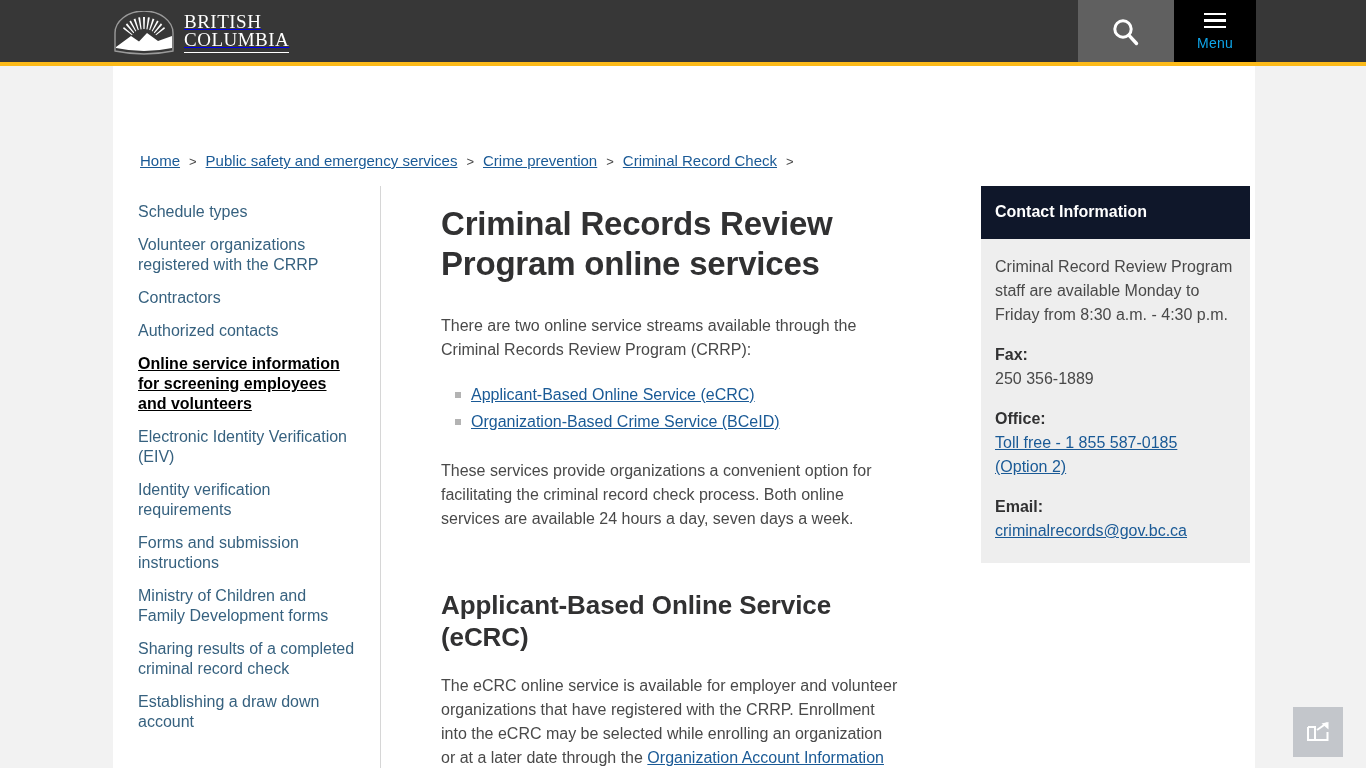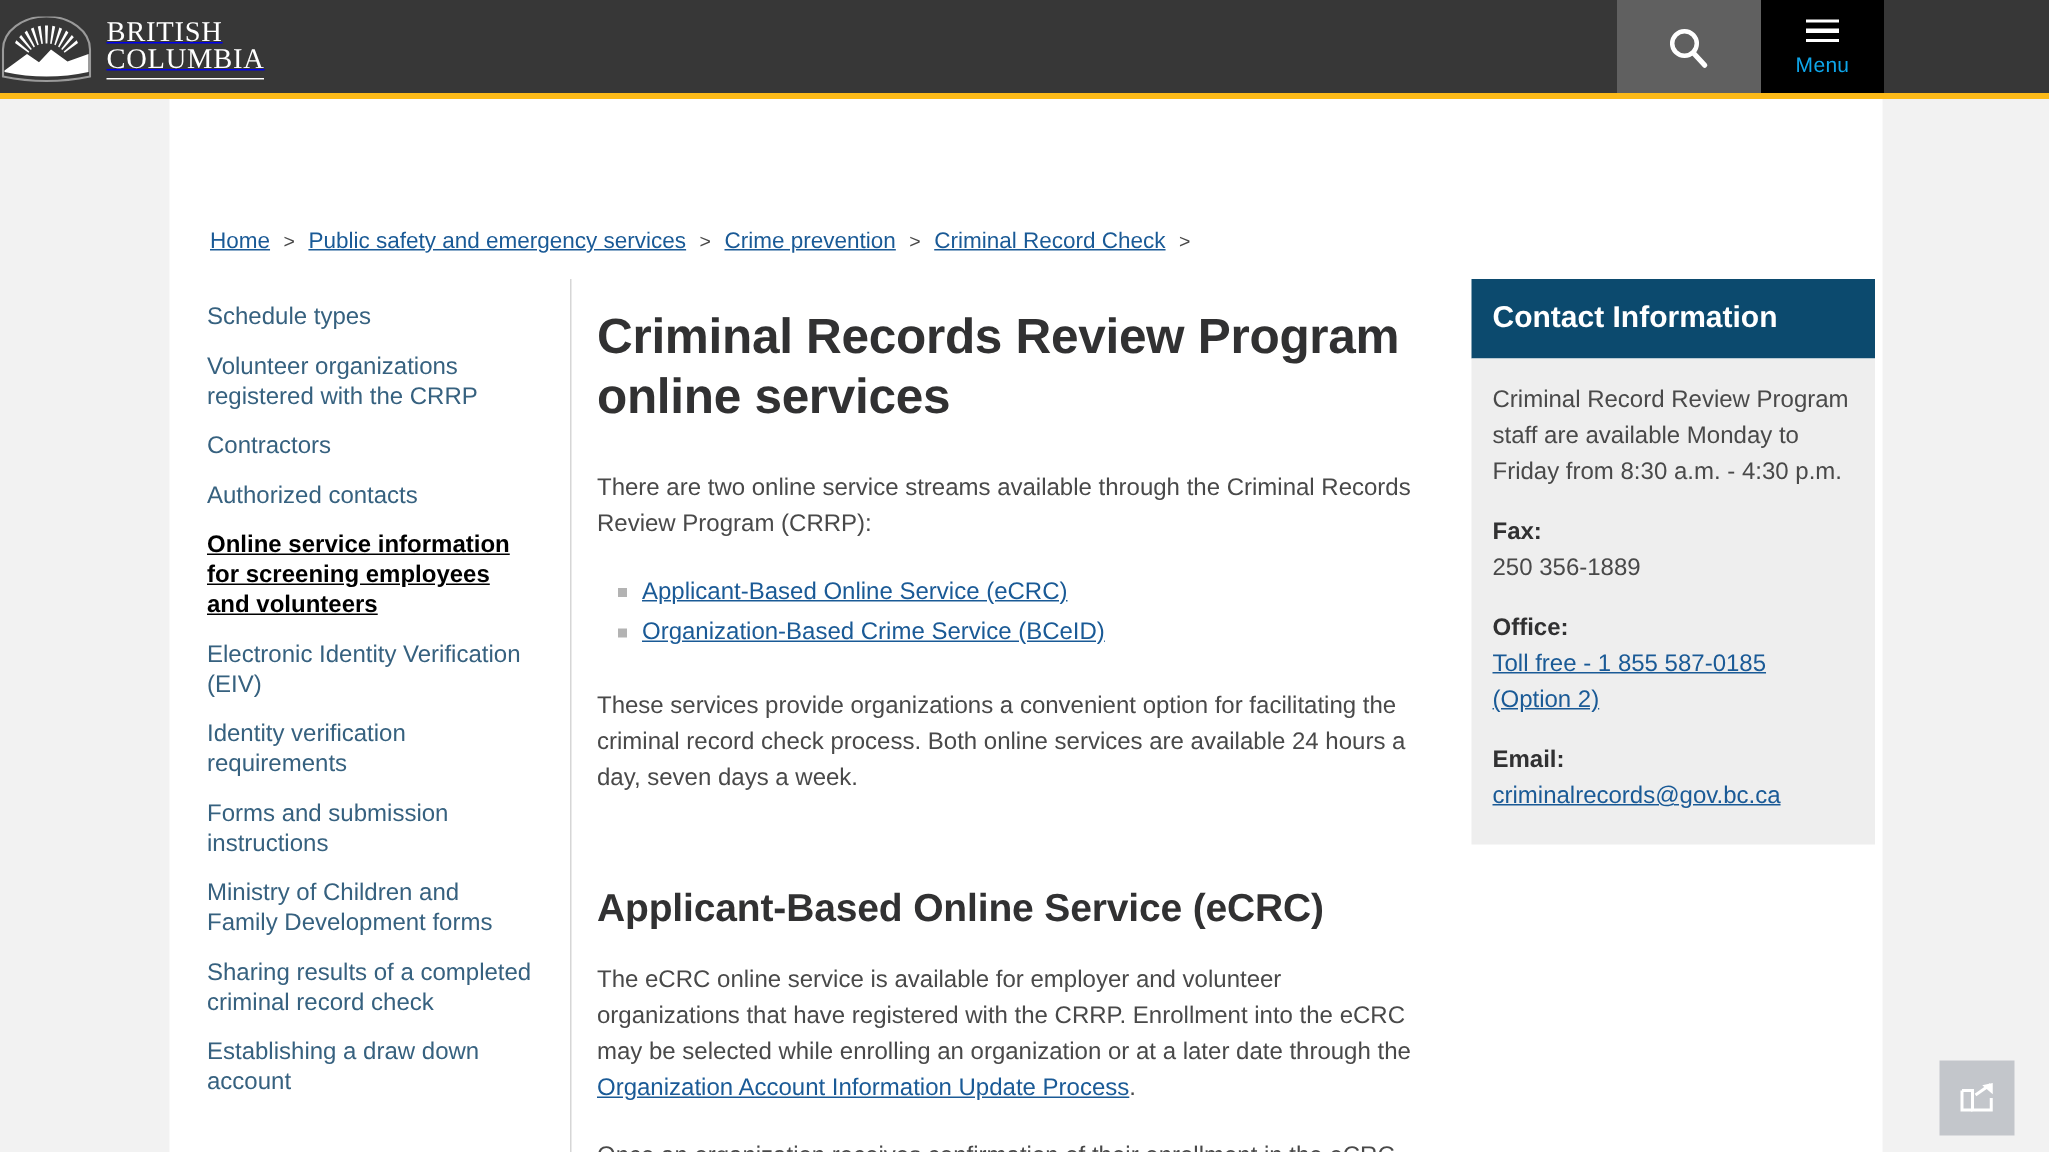--- a/index.html
+++ b/index.html
@@ -21,20 +21,21 @@
   }
   .header-bottom-rule {
     position: absolute;
     left: 0; right: 0; bottom: 0;
     height: 4px;
     background: #fcba19;
   }
   .logo-wrap {
     display: flex;
     align-items: center;
+    padding-left: 113px;
     flex: 1 1 auto;
     border-radius: 23px;
   }
   .logo {
     display: flex;
     align-items: center;
     gap: 9px;
     height: 46px;
   }
   .logo-mark { width: 62px; height: 44px; display: block; }
@@ -124,20 +125,21 @@
   }
 
   
   .cols {
     position: absolute;
     left: 113px;
     top: 120px;
     width: 1142px;
     height: 582px;
     display: flex;
+    gap: 43px;
   }
 
   
   .leftnav {
     width: 268px;
     flex: 0 0 268px;
     border-right: 1px solid #d6d6d6;
     padding: 16px 24px 0 25px;
   }
   .leftnav ul { list-style: none; margin: 0; padding: 0; }
@@ -210,23 +212,23 @@
   }
 
   
   .aside {
     width: 290px;
     flex: 0 0 290px;
     padding: 0 13px 0 16px;
   }
   .contact-card { width: 269px; }
   .contact-head {
-    background: #0c4a6e;
+    background: #0f172a;
     color: #ffffff;
-    font-size: 20px;
+    font-size: 16px;
     font-weight: bold;
     line-height: 28px;
     padding: 12px 14px 13px 14px;
   }
   .contact-body {
     background: #eeeeee;
     padding: 16px 16px 20px 14px;
   }
   .contact-body p {
     margin: 0 0 16px 0;

